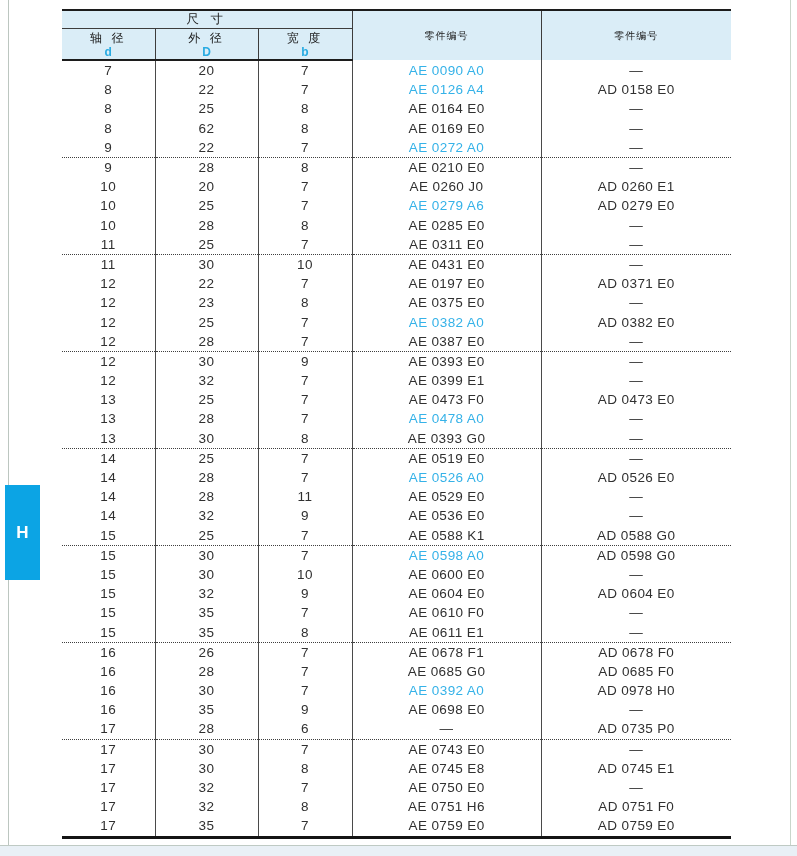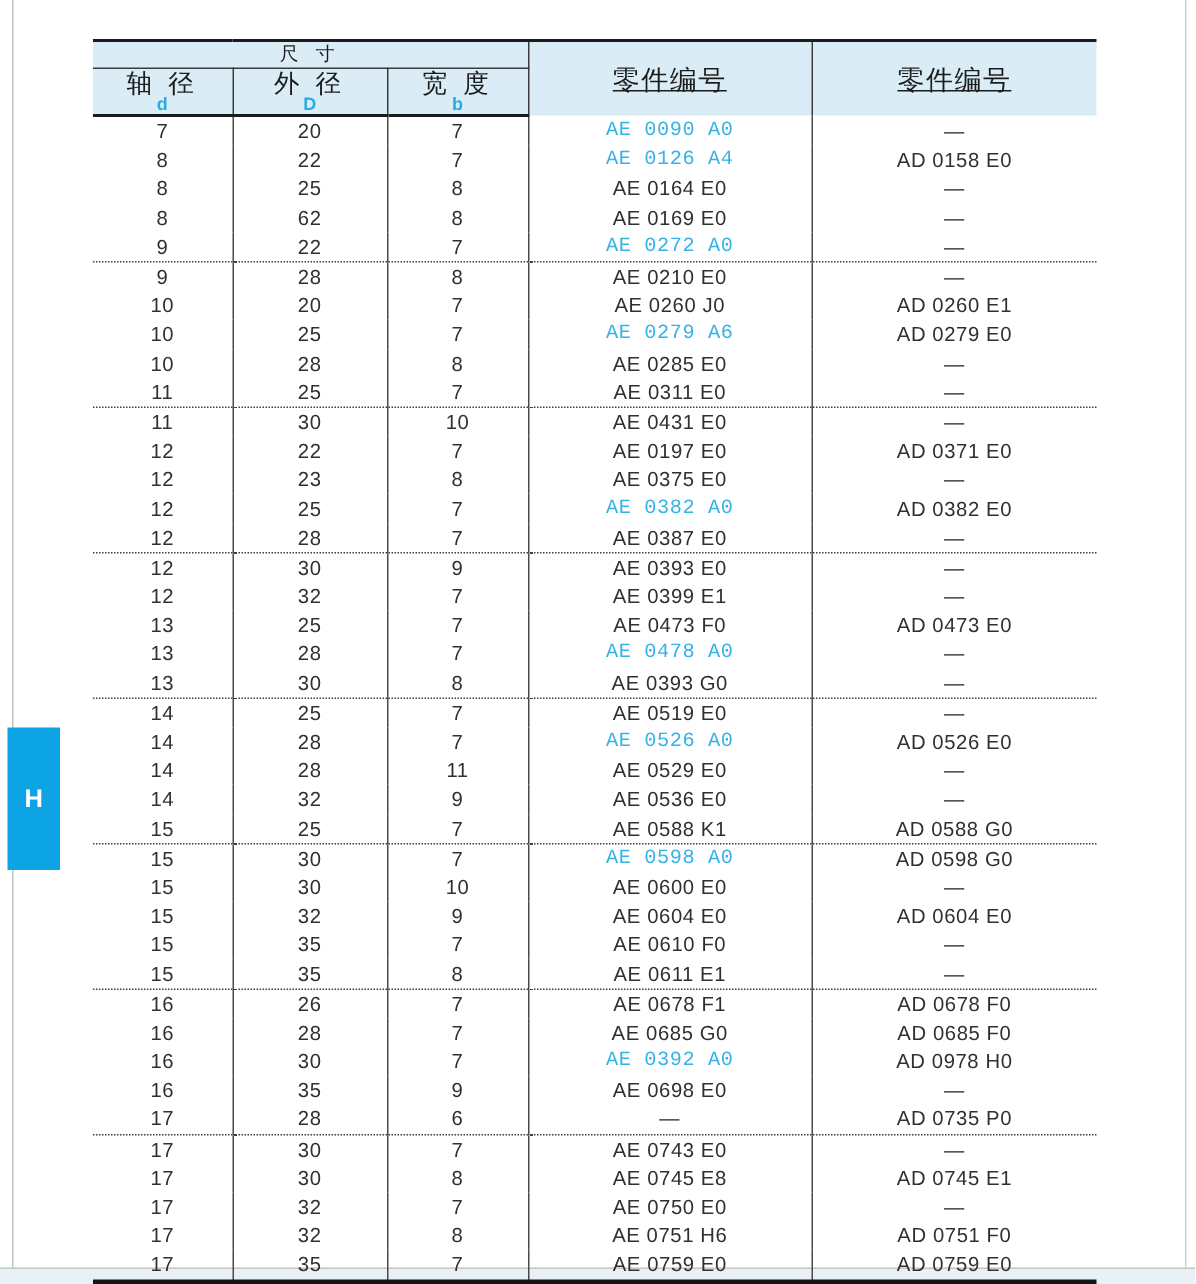--- a/index.html
+++ b/index.html
@@ -17,45 +17,45 @@
   }
   
   .h-tab {
     position:absolute; left:5px; top:485px; width:35px; height:95px;
     background:#0ca4e4; color:#ffffff;
     display:flex; align-items:center; justify-content:center;
     font-size:17px; font-weight:bold;
   }
   
   table.catalog {
-    position:absolute; left:62px; top:26px; width:669px;
+    position:absolute; left:62px; top:9px; width:669px;
     border-collapse:collapse; table-layout:fixed;
     border-top:2px solid #1c1c1c; border-bottom:3px solid #141414;
   }
   col.c1 { width:93px; }  col.c2 { width:103px; } col.c3 { width:94px; }
   col.c4 { width:189px; } col.c5 { width:190px; }
   th, td { padding:0; margin:0; text-align:center; font-weight:normal; }
   thead th { background:#daedf7; color:#1c1c1c; }
   th.size-span {
     height:16px; font-size:12.5px; letter-spacing:4px;
     border-bottom:1px solid #3c3c3c; border-right:1px solid #3c3c3c;
   }
-  th.part-col { font-size:18px; letter-spacing:1px;text-decoration:underline; }
+  th.part-col { font-size:10px; letter-spacing:1px; }
   th.part-col.first { border-right:1px solid #3c3c3c; }
   tr.sub-row th { height:30px; border-bottom:2px solid #1c1c1c; }
   tr.sub-row th.dim { border-right:1px solid #3c3c3c; }
-  .dim-label { display:block; font-size:17px; letter-spacing:3px; line-height:15px; color:#1c1c1c; }
+  .dim-label { display:block; font-size:12px; letter-spacing:3px; line-height:15px; color:#1c1c1c; }
   .dim-sym   { display:block; font-size:12px; line-height:12px; color:#29abe2; font-weight:bold; }
   tbody td {
     height:19.2px; font-size:13.5px; color:#303030; letter-spacing:0.4px;
     white-space:nowrap; overflow:hidden;
   }
   tbody td:not(:last-child) { border-right:1px solid #4a4a4a; }
   tbody tr.group-end td { border-bottom:1px dotted #3f3f3f; }
-  tbody td.hl { color:#35b2e8;font-family:Liberation Mono, monospace; }
+  tbody td.hl { color:#35b2e8; }
 </style>
 </head>
 <body>
 
 <div class="edge-left"></div>
 <div class="edge-right"></div>
 <div class="bottom-strip"></div>
 
 <div class="h-tab">
   <span>H</span>

